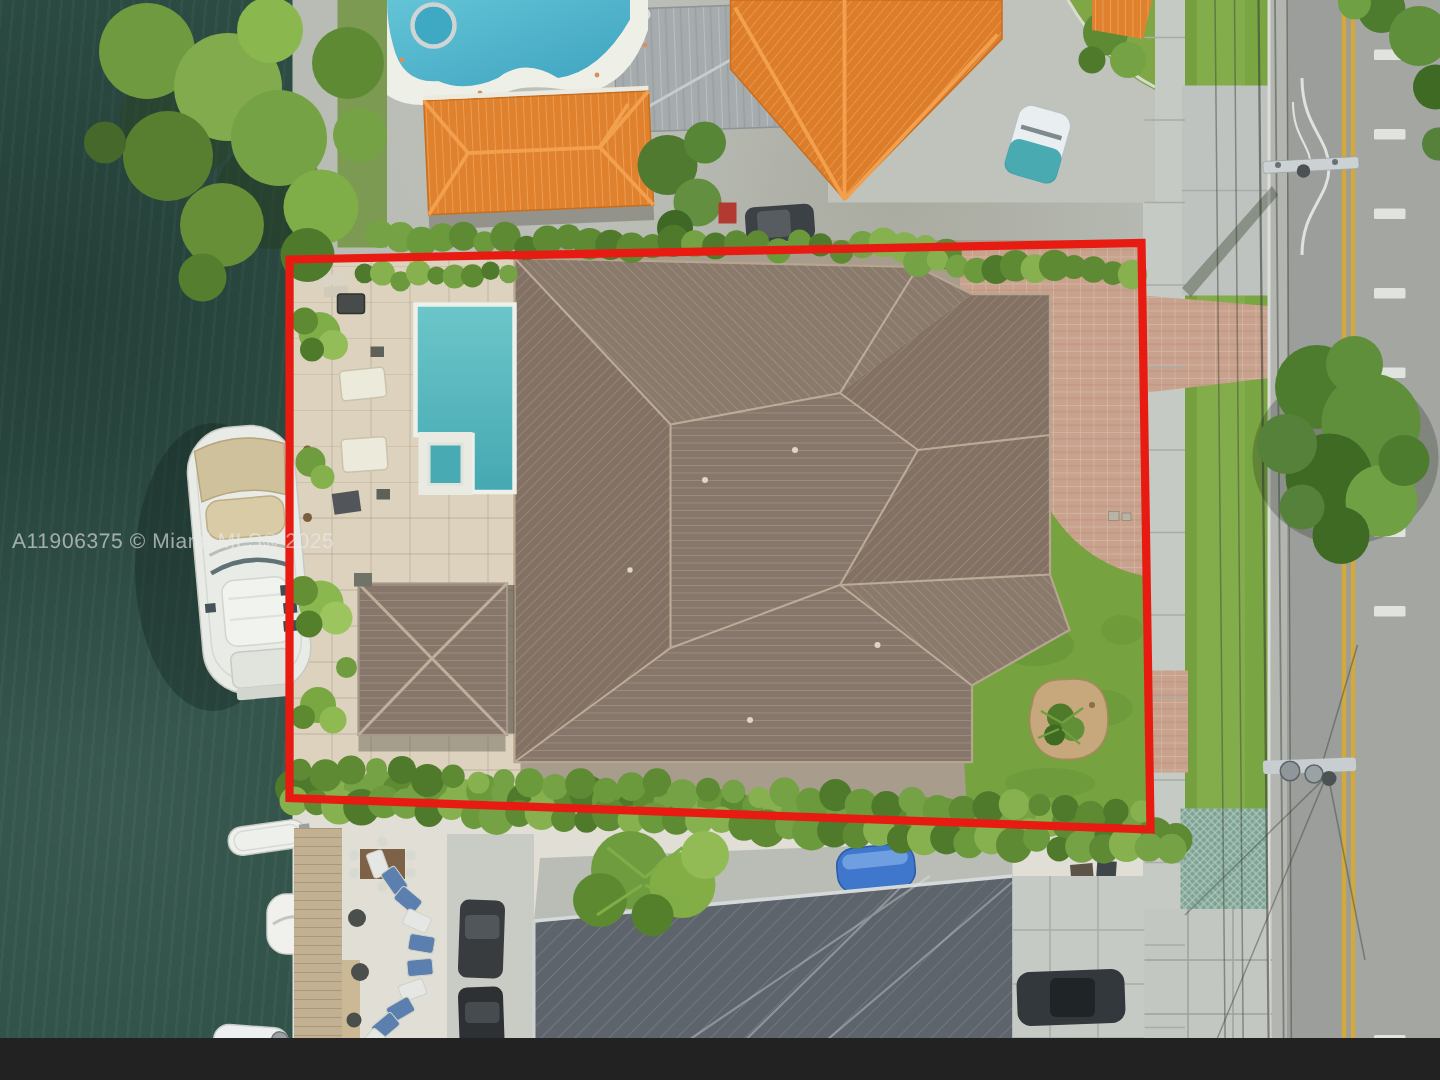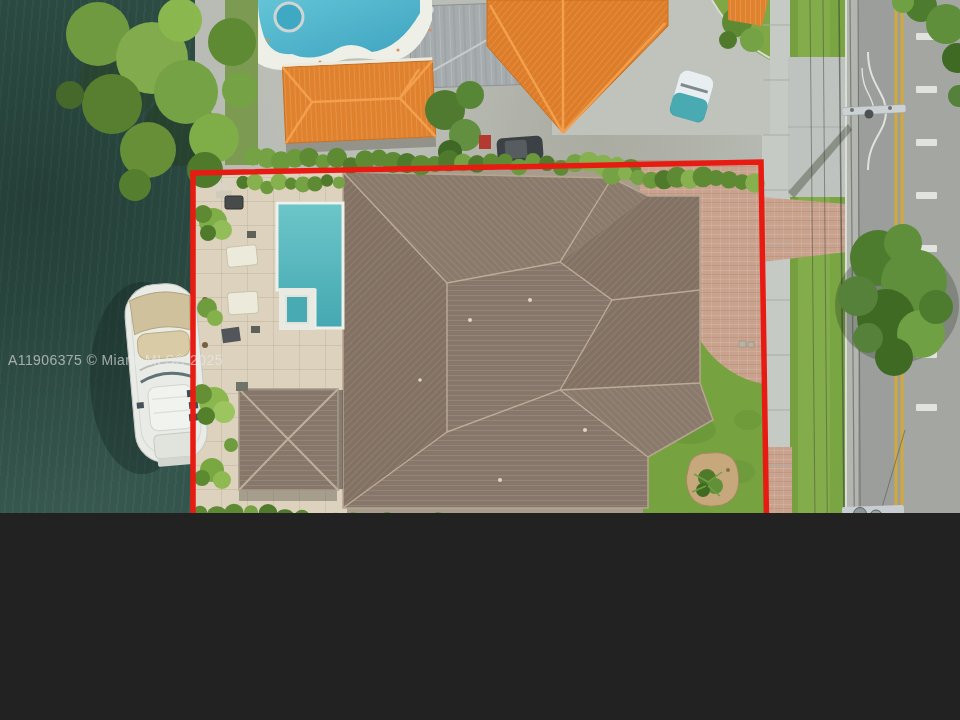--- a/index.html
+++ b/index.html
@@ -1,16 +1,16 @@
 <!DOCTYPE html>
 <html style="--boundary-red: #e81b12; --water: #2e5047; --grass-lawn: #76a23f; --hedge-green: #5d8a33; --roof-brown: #87766a; --roof-orange: #e0812d; --roof-gray: #5d646b; --pool-teal: #52b7bd; --neighbor-pool: #49b2c8; --travertine: #dcd2be; --pavers: #c9a28e; --concrete: #b7bbb3; --sidewalk: #c6cac4; --road: #9c9f9b; --yellow-line: #d2a93a; --boat-white: #e9ebe6; --canvas-tan: #cfc19b;"><head>
 <meta charset="utf-8">
 <style>
   html,body{margin:0;padding:0;background:#222;}
-  #stage{position:relative;width:960px;height:513px;overflow:hidden;
+  #stage{position:relative;width:960px;height:692px;overflow:hidden;
          font-family:"Liberation Sans","DejaVu Sans",sans-serif;background:#737373;}
   .layer{position:absolute;}
   #water{left:0;top:0;width:202px;height:720px;
     background:
       radial-gradient(circle at 18% 28%, rgba(0,0,0,.22), transparent 55%),
       radial-gradient(circle at 40% 75%, rgba(255,255,255,.05), transparent 45%),
       repeating-linear-gradient(95deg, rgba(255,255,255,.035) 0 2px, transparent 2px 8px),
       var(--water,#2e5047);}
   #land-top{left:195px;top:0;width:575px;height:175px;
     background:

